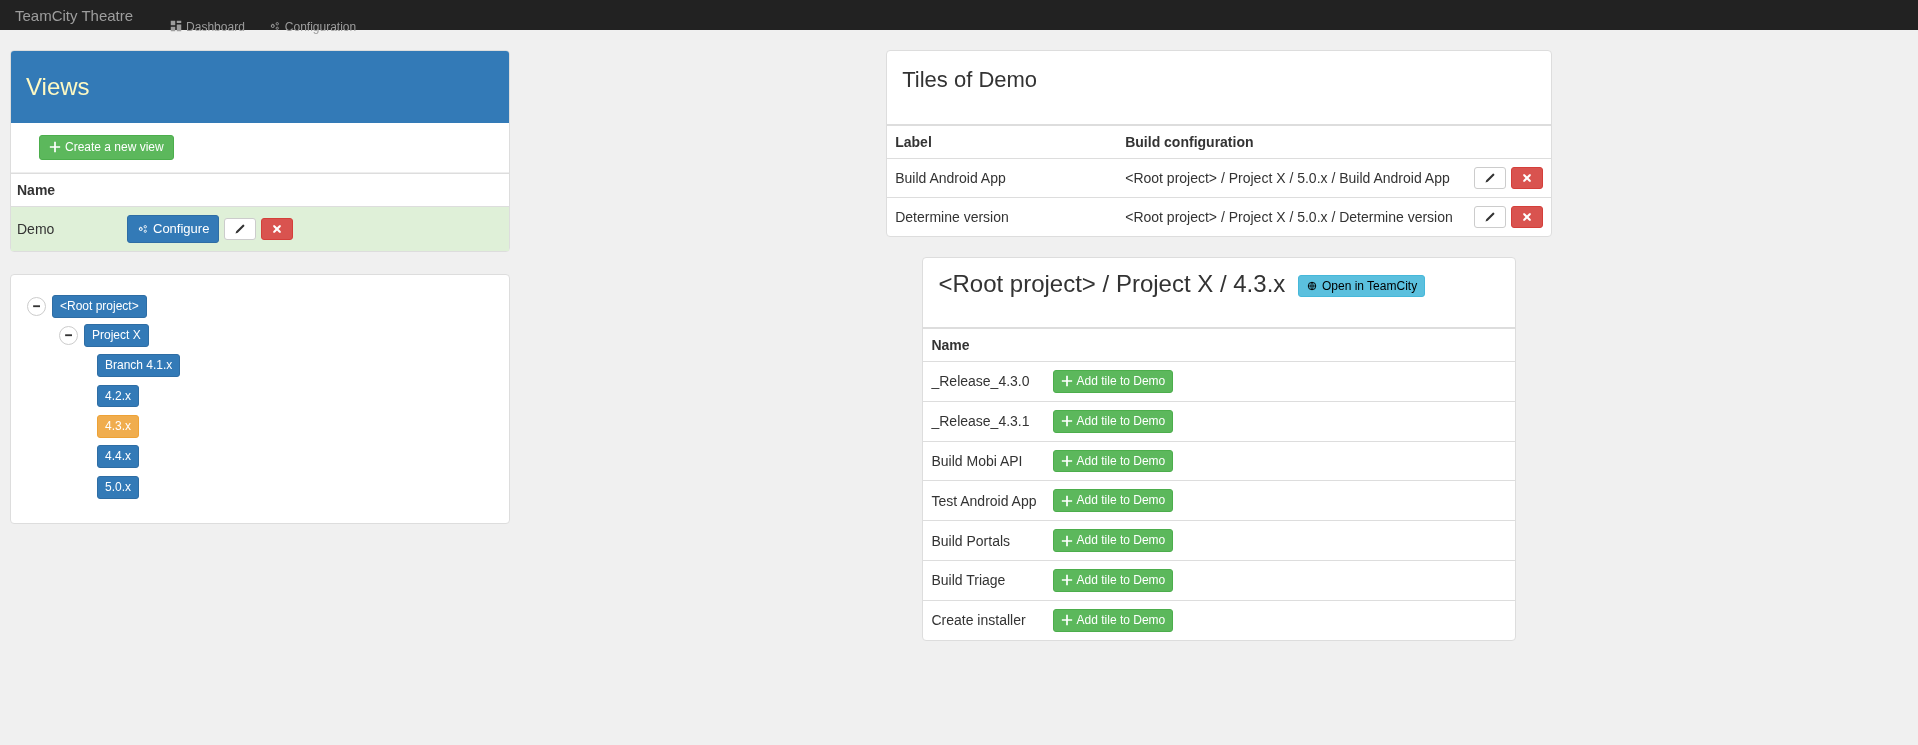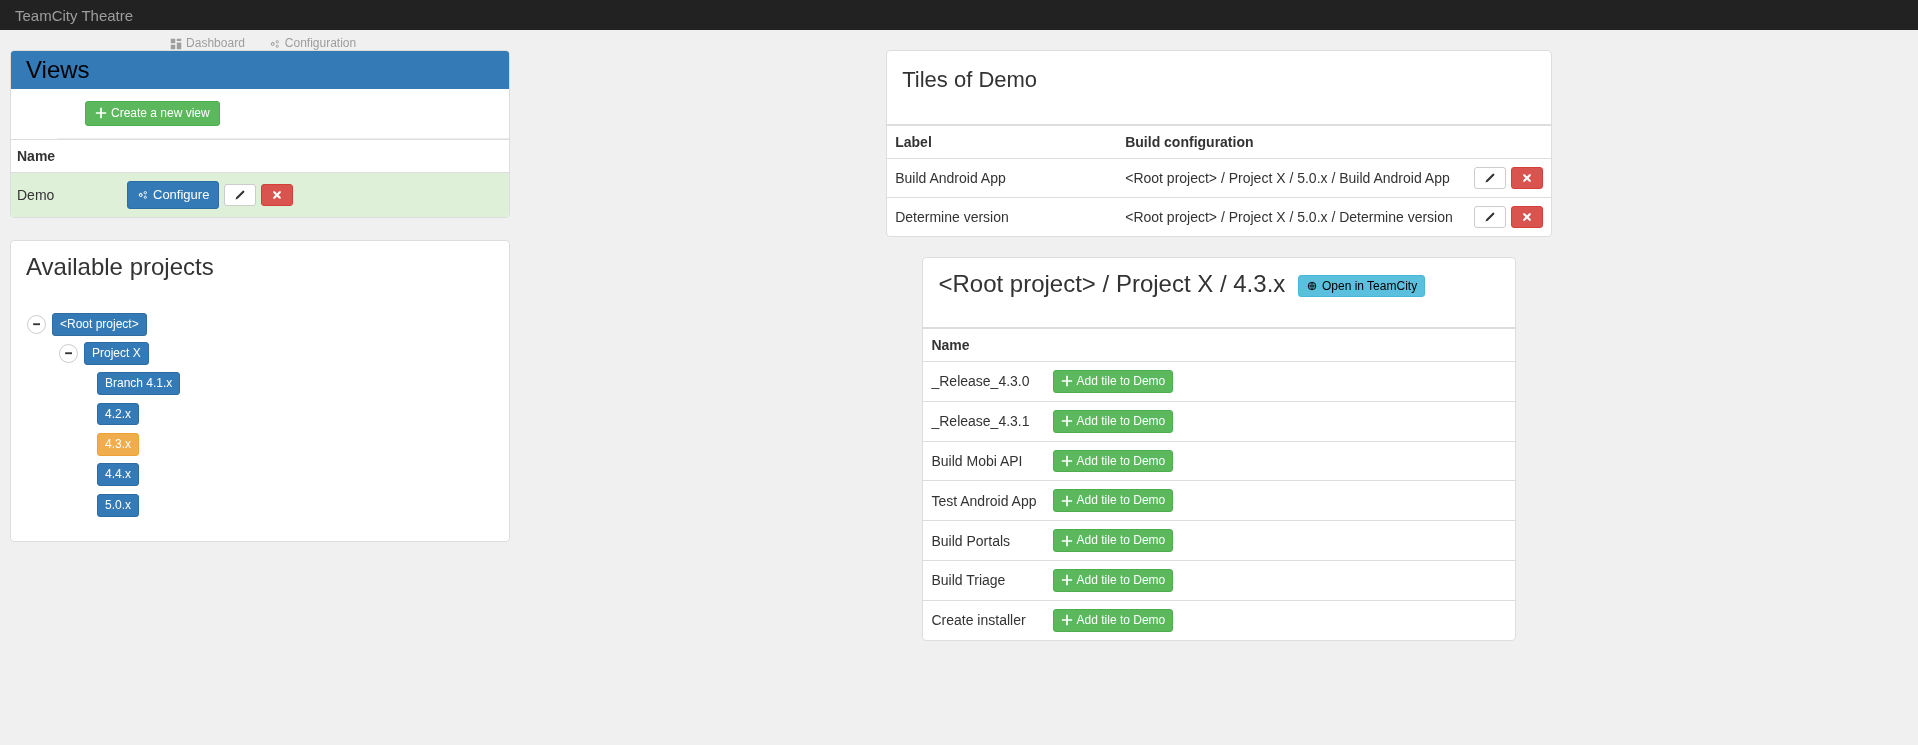--- a/index.html
+++ b/index.html
@@ -20,21 +20,21 @@
   .navbar-brand {
     color: #9d9d9d;
     font-size: 15px;
     padding-right: 25px;
   }
   .navbar-link {
     color: #9d9d9d;
     font-size: 12px;
     padding: 0 12px;
     display: inline-flex;
-    align-items: flex-end;
+    align-items: flex-start;
     height: 30px;
     cursor: pointer;
     margin-top: 40px;
   }
   .navbar-link .icon { margin-right: 4px; }
   
   .container {
     display: flex;
     padding: 20px 10px 10px 10px;
     gap: 20px;
@@ -42,42 +42,41 @@
   .left-col { width: 500px; flex-shrink: 0; display: flex; flex-direction: column; gap: 22px; }
   .right-col { flex: 1; display: flex; flex-direction: column; gap: 20px; align-items: center; }
   
   .panel {
     background: #fff;
     border: 1px solid #ddd;
     border-radius: 4px;
   }
   .panel-heading-primary {
     background: #337ab7;
-    color: #000000;
+    color: #fef9c3;
     border-top-left-radius: 3px;
     border-top-right-radius: 3px;
-    padding: 5px 15px;
+    padding: 22px 15px;
     font-size: 24px;
     font-weight: 400;
   }
   .panel-heading {
     padding: 12px 15px;
     font-size: 24px;
     font-weight: 400;
     color: #333;
   }
   .panel-heading-tiles {
     padding: 16px 15px 14px 15px;
     font-size: 22px;
     color: #333;
   }
   .panel-toolbar {
     padding: 12px 28px;
     border-bottom: 1px solid #eee;
-    margin-left: 46px;
   }
   .blank-bar {
     height: 18px;
     border-bottom: 1px solid #ddd;
   }
   
   .btn {
     display: inline-flex;
     align-items: center;
     padding: 6px 12px;
@@ -232,21 +231,20 @@
                     </span>
                 </button>
               </span>
             </td>
           </tr>
         </tbody>
       </table>
     </div>
 
     <div class="panel">
-      <div class="panel-heading">Available projects</div>
       <div class="tree">
         <ul>
           <li>
             <span class="tree-node">
               <span class="tree-toggle">
                 <span>━</span>
               </span>
               <button class="btn btn-primary btn-xs">&lt;Root project&gt;</button>
             </span>
             <ul>

